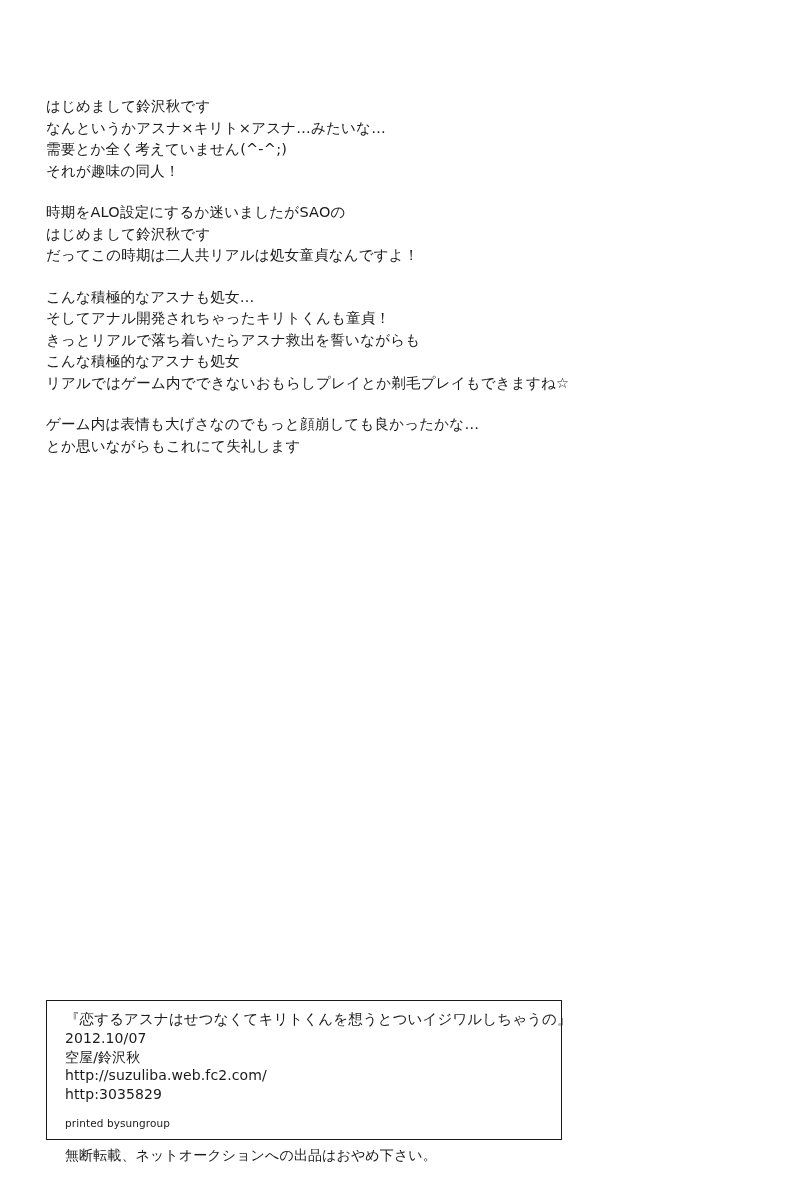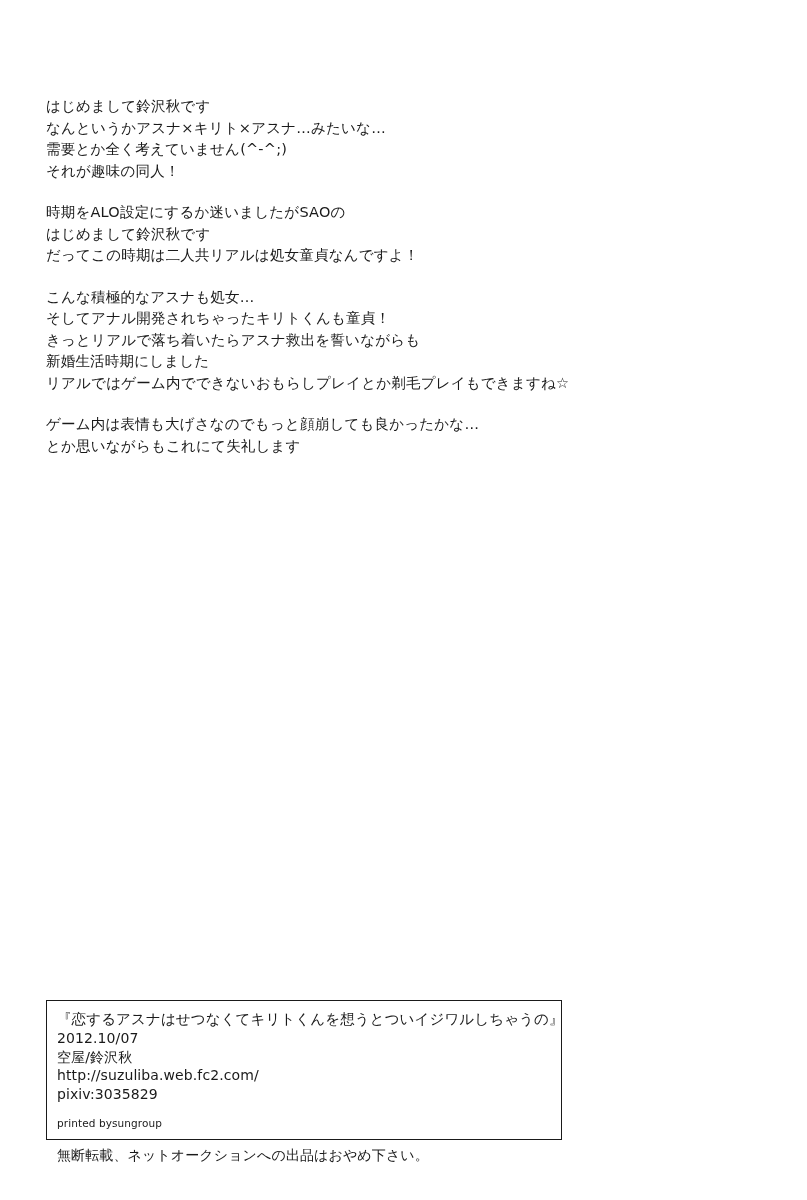--- a/index.html
+++ b/index.html
@@ -37,21 +37,21 @@
   }
 
   .colophon {
     position: absolute;
     left: 46px;
     top: 1000px;
     width: 516px;
     height: 140px;
     border: 1.2px solid #1a1a1a;
     box-sizing: border-box;
-    padding: 8px 10px 0 10px;
+    padding: 8px 10px 0 18px;
   }
   .colophon .title {
     font-size: 14.5px;
     line-height: 20px;
     white-space: pre;
     letter-spacing: 0.1px;
   }
   .colophon .meta {
     font-size: 14px;
     line-height: 18.5px;
@@ -91,32 +91,32 @@
   <div class="para">
     <div class="line">時期をALO設定にするか迷いましたがSAOの</div>
     <div class="line">はじめまして鈴沢秋です</div>
     <div class="line">だってこの時期は二人共リアルは処女童貞なんですよ！</div>
   </div>
 
   <div class="para">
     <div class="line">こんな積極的なアスナも処女…</div>
     <div class="line">そしてアナル開発されちゃったキリトくんも童貞！</div>
     <div class="line">きっとリアルで落ち着いたらアスナ救出を誓いながらも</div>
-    <div class="line">新婚生活時期にしました</div>
+    <div class="line">こんな積極的なアスナも処女</div>
     <div class="line">リアルではゲーム内でできないおもらしプレイとか剃毛プレイもできますね☆</div>
   </div>
 
   <div class="para">
     <div class="line">ゲーム内は表情も大げさなのでもっと顔崩しても良かったかな…</div>
     <div class="line">とか思いながらもこれにて失礼します</div>
   </div>
 
 </div>
 
 <div class="colophon">
   <div class="title">『恋するアスナはせつなくてキリトくんを想うとついイジワルしちゃうの』</div>
   <div class="meta">2012.10/07</div>
   <div class="meta">空屋/鈴沢秋</div>
   <div class="meta mono">http://suzuliba.web.fc2.com/</div>
-  <div class="meta mono">pixiv:3035829</div>
+  <div class="meta mono">http:3035829</div>
   <div class="printed">printed bysungroup</div>
   <div class="notice">無断転載、ネットオークションへの出品はおやめ下さい。</div>
 </div>
 
 </body></html>

